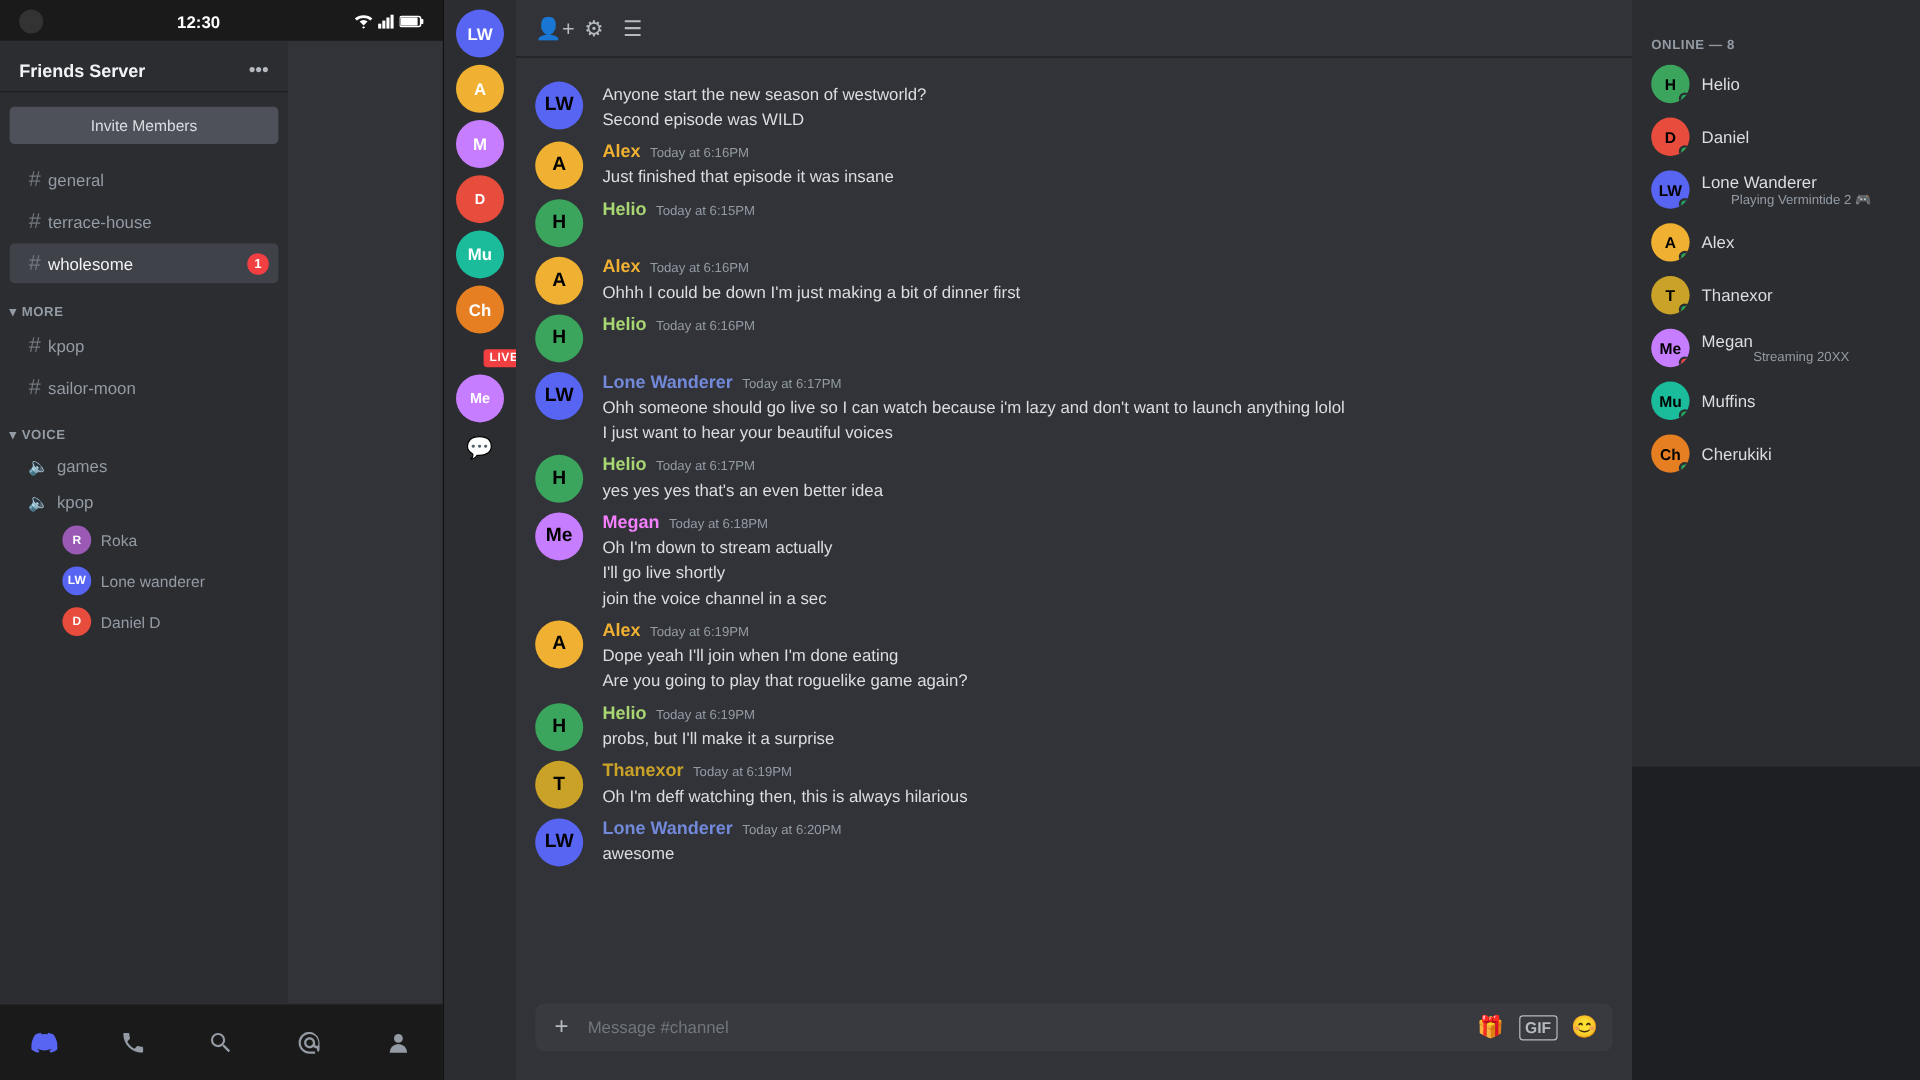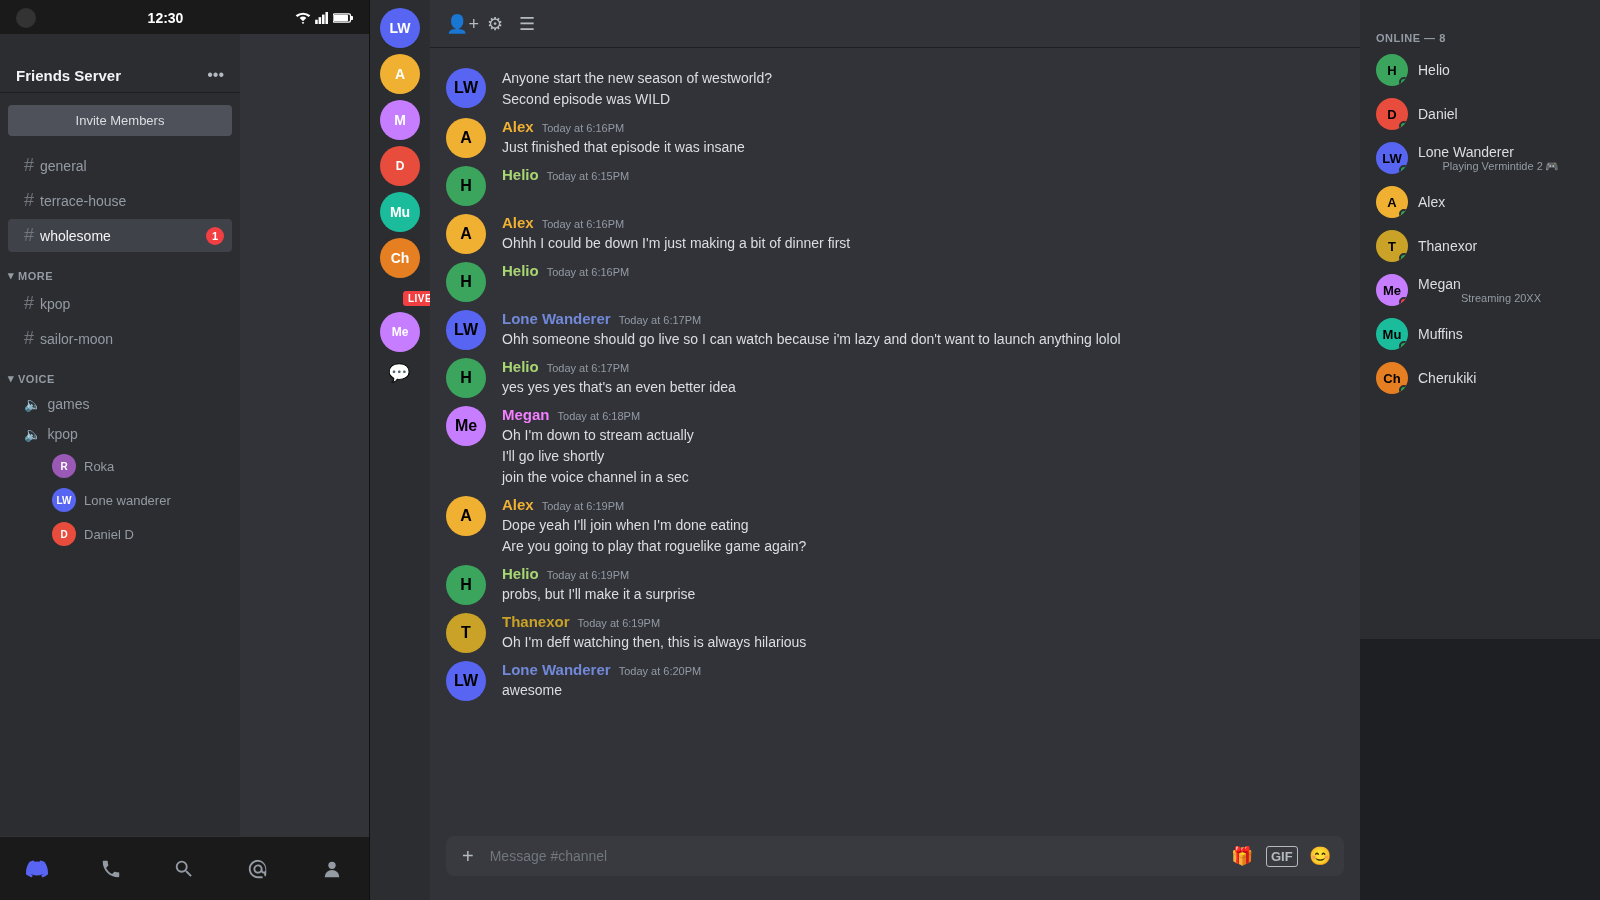--- a/index.html
+++ b/index.html
@@ -53,21 +53,21 @@
       background: #2b2d31;
       display: flex;
       flex-direction: column;
       height: 100%;
       overflow-y: auto;
     }
     .channel-sidebar::-webkit-scrollbar { width: 4px; }
     .channel-sidebar::-webkit-scrollbar-thumb { background: #1e1f22; border-radius: 2px; }
 
     .sidebar-header {
-      padding: 32px 16px 8px;
+      padding: 16px 16px 8px;
       display: flex;
       justify-content: space-between;
       align-items: center;
       border-bottom: 1px solid #1e1f22;
     }
     .sidebar-server-name {
       font-size: 15px;
       font-weight: 700;
       color: #f2f3f5;
     }
@@ -586,20 +586,21 @@
     </div>
 
     <div class="message">
       <div class="message-avatar av-lone" style="background:#5865f2;">LW</div>
       <div class="message-content">
         <div class="message-header">
           <span class="message-author author-lone-wanderer">Lone Wanderer</span>
           <span class="message-timestamp">Today at 6:17PM</span>
         </div>
         <div class="message-text">Ohh someone should go live so I can watch because i'm lazy and don't want to launch anything lolol</div>
+        <div class="message-text">I just want to hear your beautiful voices</div>
       </div>
     </div>
 
     <div class="message">
       <div class="message-avatar av-helio" style="background:#3ba55d;">H</div>
       <div class="message-content">
         <div class="message-header">
           <span class="message-author author-helio">Helio</span>
           <span class="message-timestamp">Today at 6:17PM</span>
         </div>

